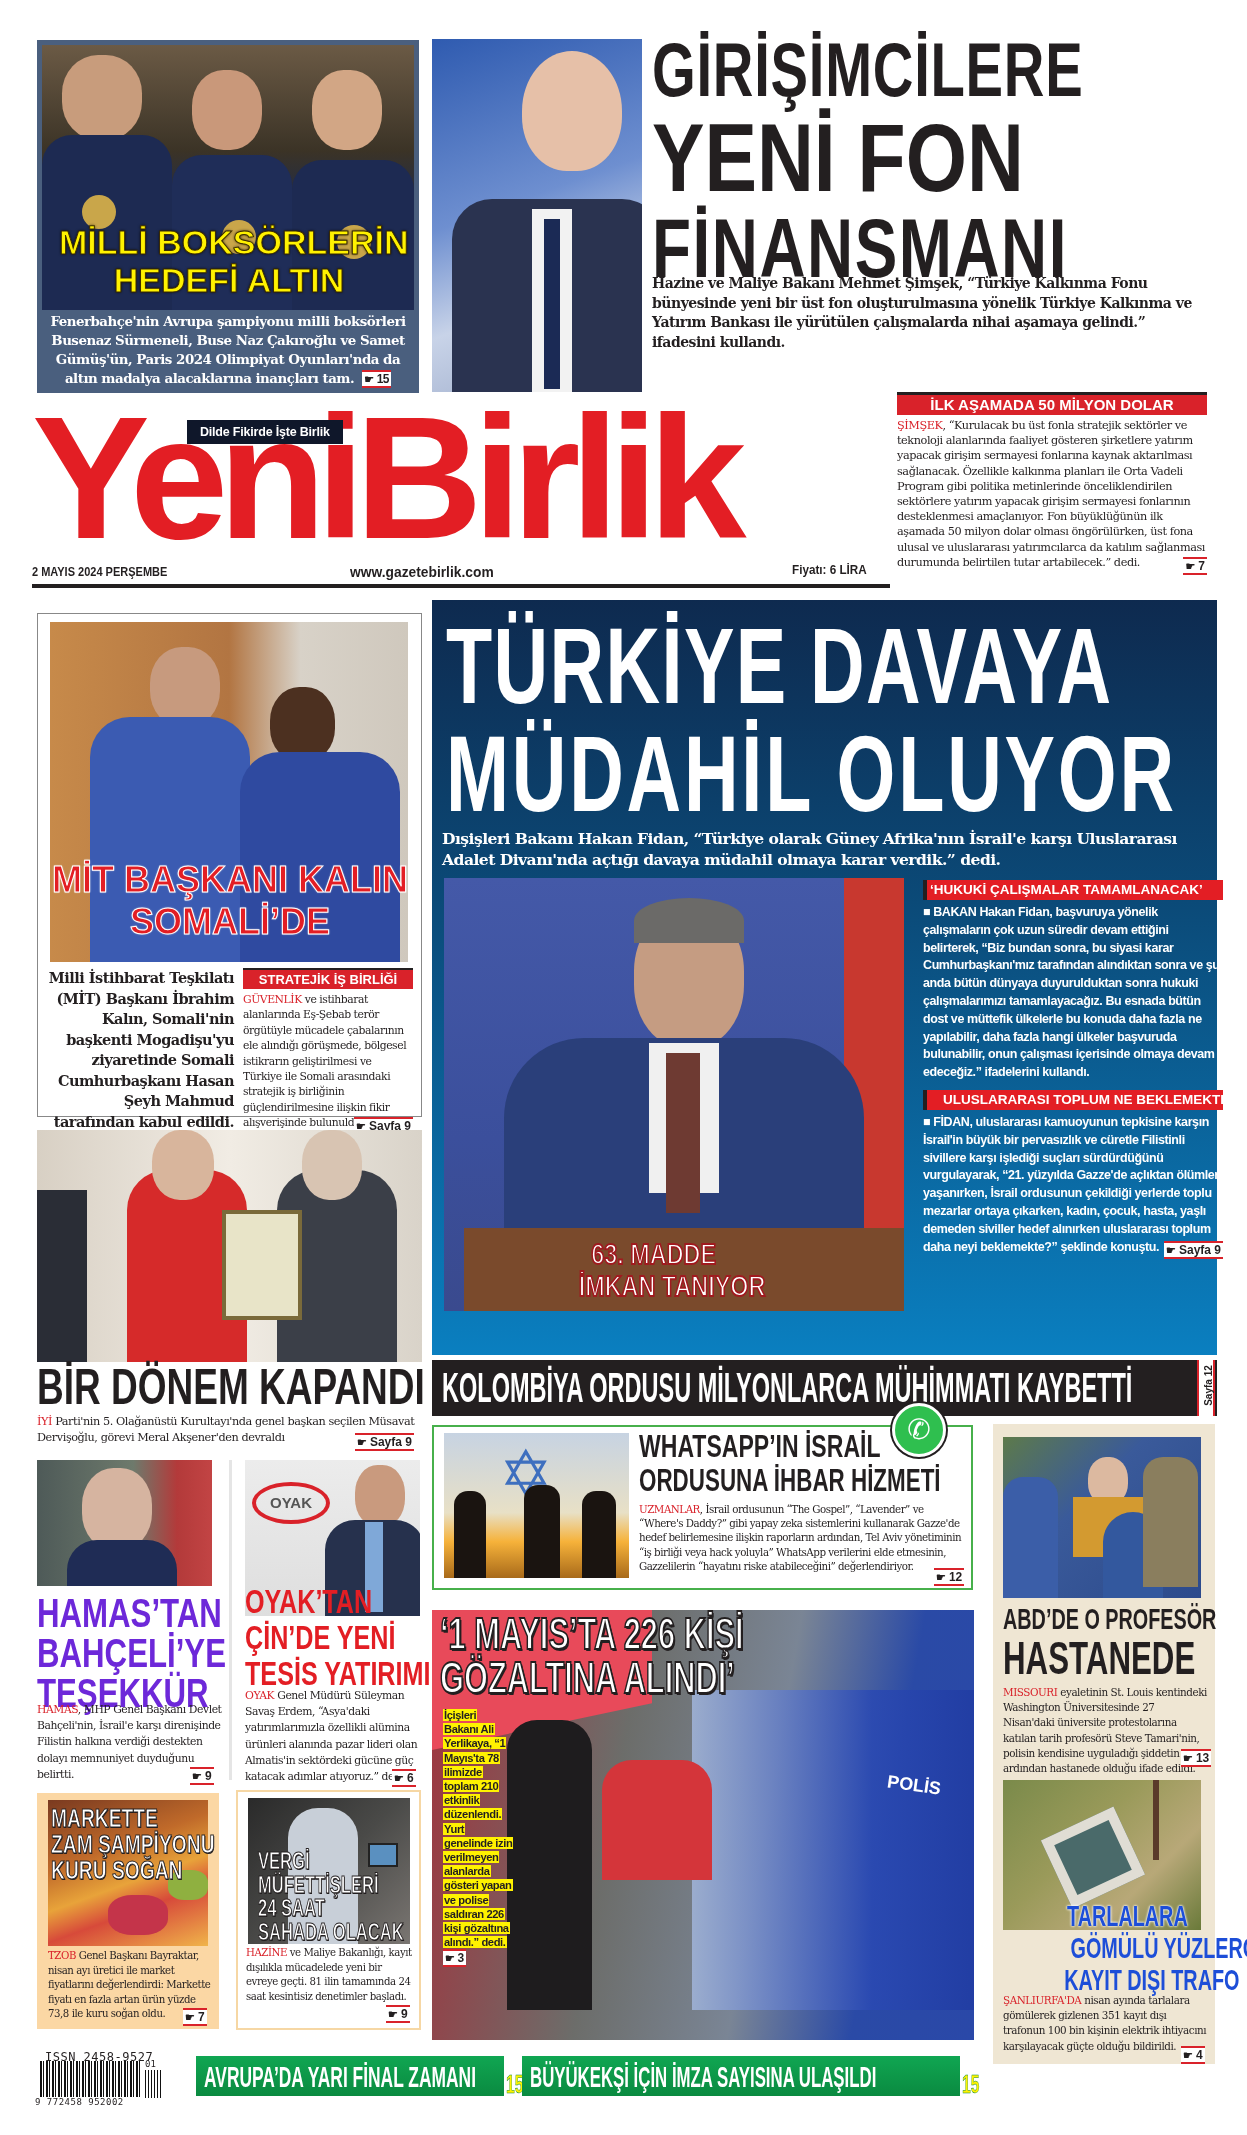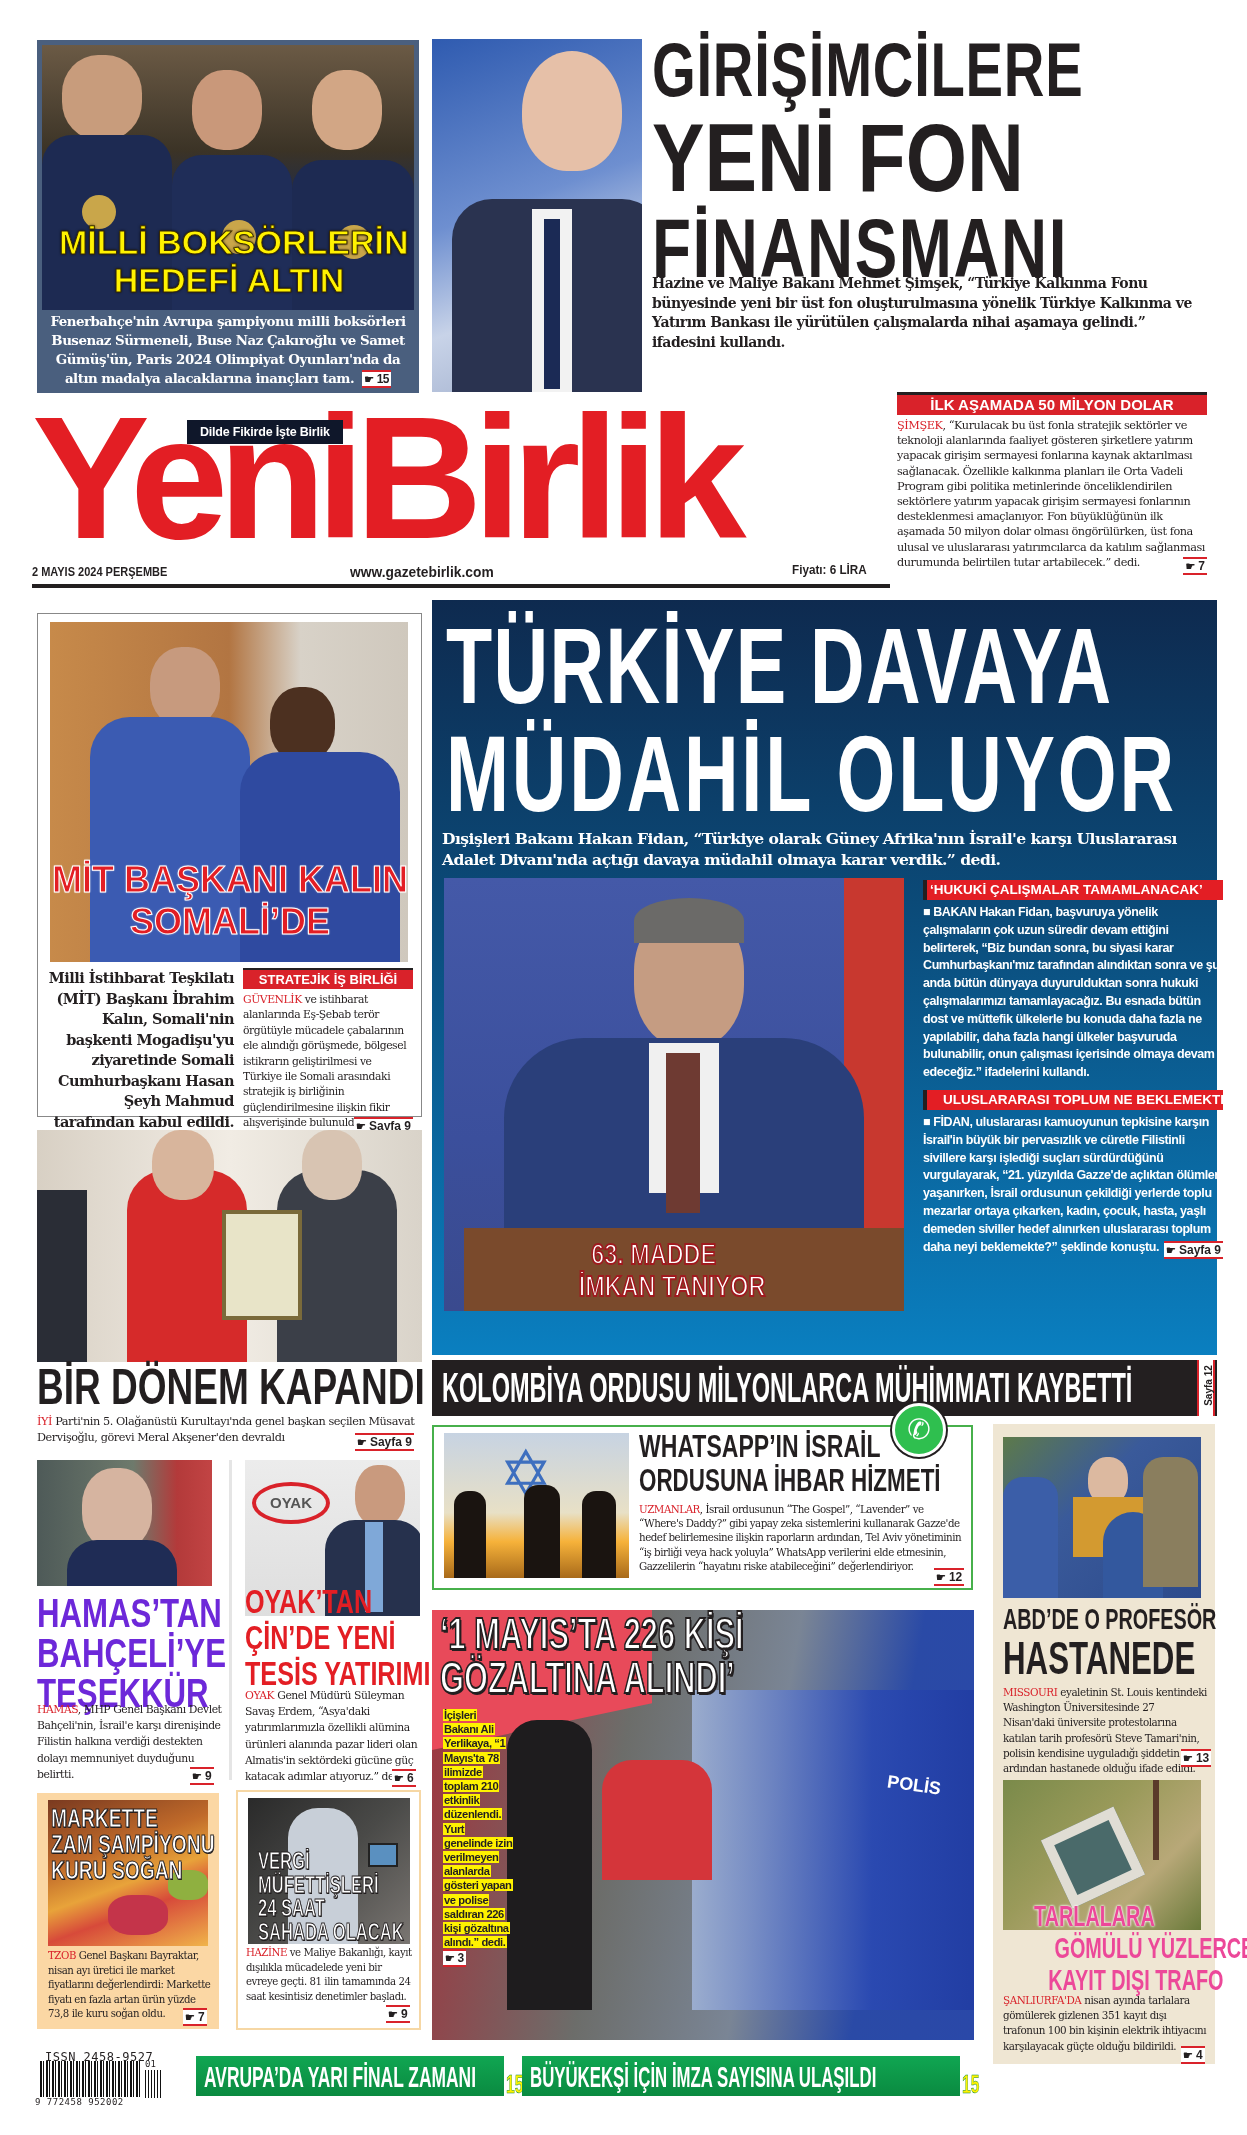--- a/index.html
+++ b/index.html
@@ -263,21 +263,21 @@
     <span class="red">MISSOURI</span><span> eyaletinin St. Louis kentindeki Washington Üniversitesinde 27 Nisan'daki üniversite protestolarına katılan tarih profesörü Steve Tamari'nin, polisin kendisine uyguladığı şiddetin ardından hastanede olduğu ifade edildi.</span>
   </div>
   <div class="abs" style="left:188px;top:318px;"><span class="ref"><span class="hand">☛</span><span>13</span></span></div>
 </div>
 
 <div class="abs" style="left:993px;top:1780px;width:222px;height:285px;">
   <div class="photo" style="left:10px;top:0;width:198px;height:150px;background:linear-gradient(135deg,#7a8a4a 0%,#9a9a5a 40%,#b8a878 70%,#6a7a3a 100%);">
     <div class="abs" style="left:50px;top:40px;width:80px;height:75px;border:10px solid #e0ddd4;background:#4a6a6a;transform:rotate(-25deg);"></div>
     <div class="abs" style="left:150px;top:0;width:6px;height:80px;background:#5a3a2a;"></div>
   </div>
-  <div class="abs cond" style="left:10px;top:120px;width:200px;text-align:left;color:#ec4899;">
+  <div class="abs cond" style="left:26px;top:120px;width:200px;text-align:right;color:#1d4ed8;">
     <div class="squeeze" style="font-size:30px;line-height:32px;transform:scaleX(0.66);transform-origin:center top;text-shadow:0 0 3px #fff,0 0 3px #fff;">TARLALARA</div><br>
     <div class="squeeze" style="font-size:30px;line-height:32px;transform:scaleX(0.66);transform-origin:center top;">GÖMÜLÜ YÜZLERCE</div><br>
     <div class="squeeze" style="font-size:30px;line-height:32px;transform:scaleX(0.66);transform-origin:center top;">KAYIT DIŞI TRAFO</div>
   </div>
   <div class="abs body-txt" style="left:10px;top:213px;width:204px;font-size:10.4px;line-height:15.2px;">
     <span class="red">ŞANLIURFA'DA</span><span> nisan ayında tarlalara gömülerek gizlenen 351 kayıt dışı trafonun 100 bin kişinin elektrik ihtiyacını karşılayacak güçte olduğu bildirildi.</span>
   </div>
   <div class="abs" style="left:188px;top:265px;"><span class="ref"><span class="hand">☛</span><span>4</span></span></div>
 </div>
 

